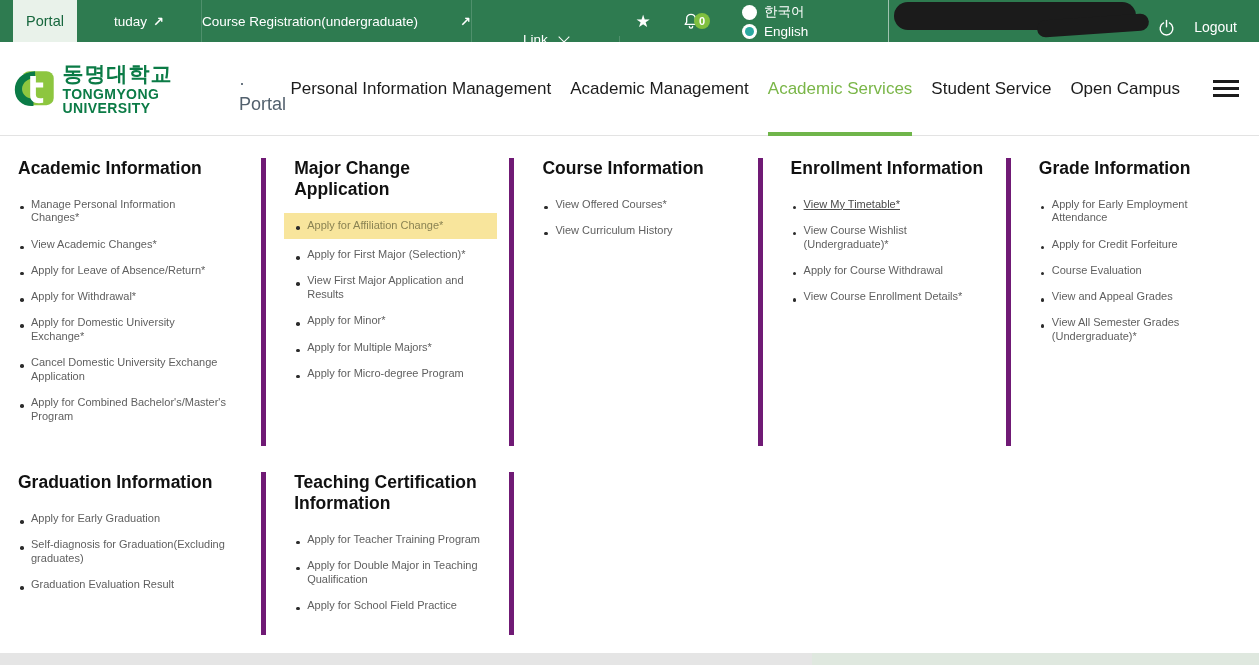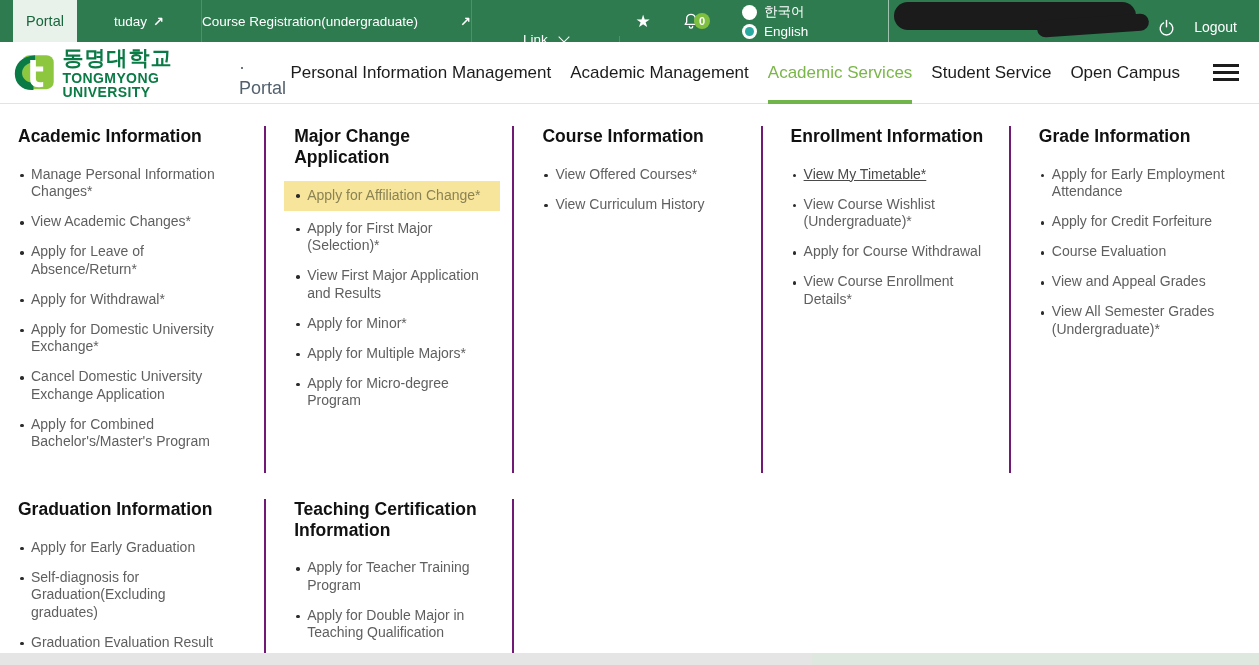--- a/index.html
+++ b/index.html
@@ -33,47 +33,47 @@
   .tb-sep { width:1px; background:rgba(255,255,255,.55); }
   .redact-zone { width:262px; position:relative; }
   .blob1 { position:absolute; left:5px; top:2px; width:242px; height:28px;
     background:#1b1b1b; border-radius:15px; }
   .blob2 { position:absolute; left:148px; top:17px; width:112px; height:17px;
     background:#1b1b1b; border-radius:9px; transform:rotate(-4deg); }
   .logout { display:flex; align-items:center; gap:18px; padding:12px 22px 0 6px;
     font-size:14px; cursor:pointer; margin-left:auto; }
 
   
-  .header { height:62px; display:flex; align-items:center; padding:0 20px 0 14px;
+  .header { height:94px; display:flex; align-items:center; padding:0 20px 0 14px;
     border-bottom:1px solid #e3e3e3; background:#fff; }
   .logo { display:flex; align-items:center; gap:8px; cursor:pointer; }
   .logo-text { display:flex; flex-direction:column; line-height:1; }
   .logo-kr { color:#0b7b46; font-weight:bold; font-size:21px; letter-spacing:1px; }
   .logo-en { color:#0b7b46; font-weight:bold; font-size:14px; letter-spacing:.4px; margin-top:3px; }
   .portal-suffix { color:#53616e; font-size:18px; margin-left:10px; margin-top:10px; }
   .nav { margin-left:auto; display:flex; align-items:center; gap:19px; height:100%; }
   .nav-item { font-size:17px; color:#1c1c1c; height:100%; display:flex; align-items:center;
     position:relative; cursor:pointer; white-space:nowrap; }
   .nav-item.active { color:#7ab648; }
   .nav-item.active::after { content:""; position:absolute; left:0; right:0; bottom:-1px;
     height:4px; background:#6fb54a; }
   .hamburger { display:flex; flex-direction:column; gap:4px; margin-left:14px; cursor:pointer; }
   .hamburger span { width:26px; height:3px; background:#1c1c1c; }
 
   
   .mega { padding:22px 0 0 18px; }
   .menu-row { display:grid; grid-template-columns:repeat(5,1fr); }
   .row-2 { margin-top:26px; }
-  .cell { padding:0 14px 10px 28px; border-right:2px solid #701a75; }
+  .cell { padding:0 14px 10px 28px; border-right:5px solid #701a75; }
   .menu-row .cell:first-child { padding-left:0; }
   .row-1 .cell:last-child { border-right:none; }
   .col-title { font-size:17.5px; font-weight:bold; color:#111; margin:0 0 19px;
     line-height:1.18; max-width:200px; }
   .items { list-style:none; }
-  .item { position:relative; padding-left:13px; margin-bottom:12.5px; font-size:14px;
+  .item { position:relative; padding-left:13px; margin-bottom:12.5px; font-size:11px;
     color:#5f5f5f; line-height:1.25; max-width:208px; cursor:pointer; }
   .item::before { content:""; position:absolute; left:2px; top:8px; width:3.5px; height:3.5px;
     border-radius:50%; background:#2b2b2b; }
   .item.highlight { background:#f8e59c; color:#8a8353; margin:-5px -2px 9px -10px;
     padding:6px 8px 6px 23px; max-width:none; }
   .item.highlight::before { left:12px; top:13px; }
   .item.underline { text-decoration:underline; color:#4a4a4a; }
 
   
   .bottom-strip { position:fixed; left:0; bottom:0; width:1259px; height:12px; display:flex; }

